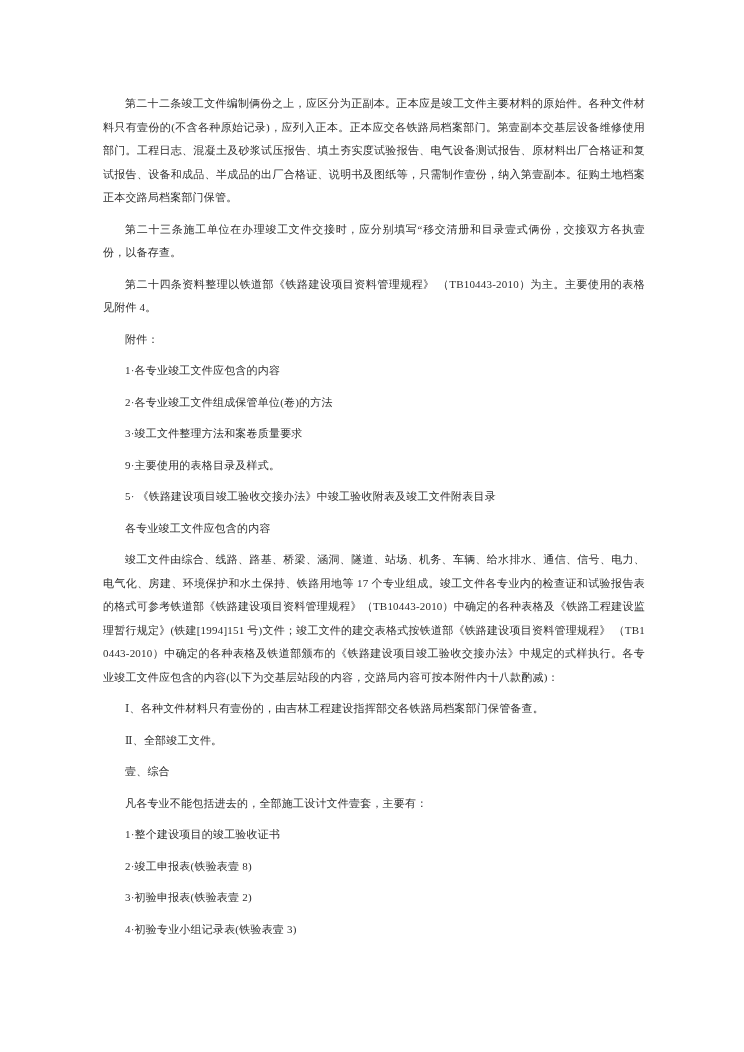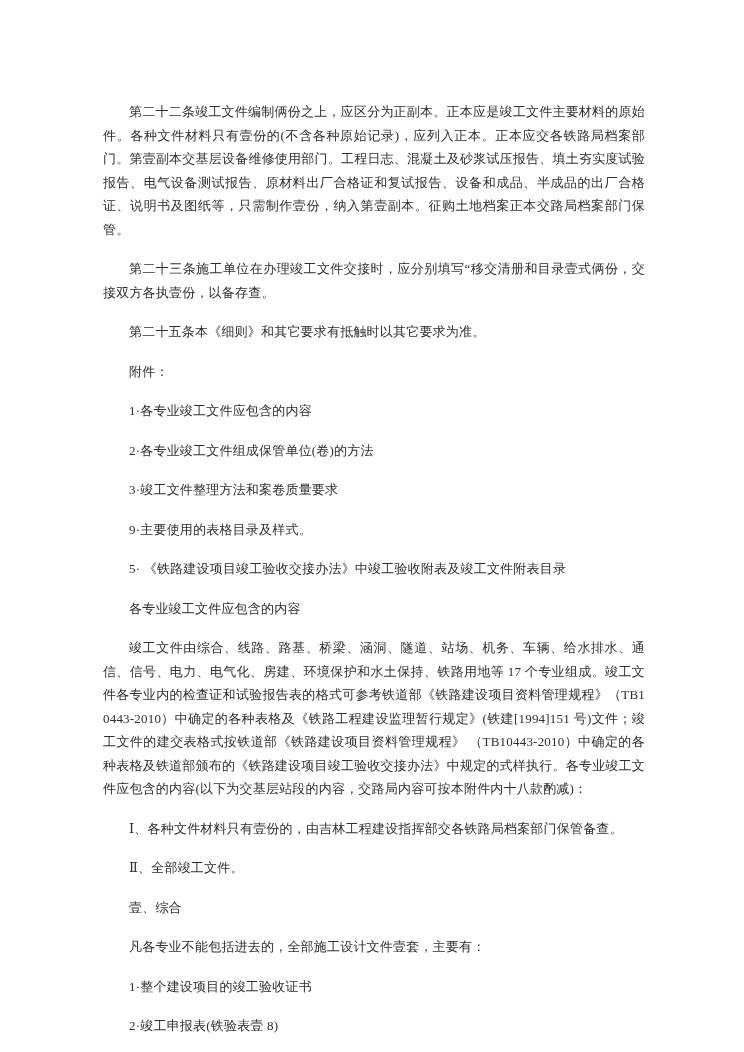--- a/index.html
+++ b/index.html
@@ -13,36 +13,36 @@
     height: 1052px;
     margin: 0 auto;
     background: #ffffff;
     box-sizing: border-box;
     padding: 84px 99px 40px 103px;
     overflow: hidden;
     font-family: "Liberation Serif", "DejaVu Serif", serif;
     color: #2e2e2e;
   }
   .para {
-    margin: 16px 0 6px 0;
-    font-size: 13px;
+    margin: 8px 0 6px 0;
+    font-size: 11px;
     line-height: 23.5px;
     text-indent: 2em;
     text-align: justify;
     letter-spacing: 0.2px;
     word-break: break-all;
   }
 </style>
 </head>
 <body>
 
 <div class="page">
   <p class="para">第二十二条竣工文件编制俩份之上，应区分为正副本。正本应是竣工文件主要材料的原始件。各种文件材料只有壹份的(不含各种原始记录)，应列入正本。正本应交各铁路局档案部门。第壹副本交基层设备维修使用部门。工程日志、混凝土及砂浆试压报告、填土夯实度试验报告、电气设备测试报告、原材料出厂合格证和复试报告、设备和成品、半成品的出厂合格证、说明书及图纸等，只需制作壹份，纳入第壹副本。征购土地档案正本交路局档案部门保管。</p>
   <p class="para">第二十三条施工单位在办理竣工文件交接时，应分别填写“移交清册和目录壹式俩份，交接双方各执壹份，以备存查。</p>
-  <p class="para">第二十五条本《细则》和其它要求有抵触时以其它要求为准。</p>
+  <p class="para">第二十四条资料整理以铁道部《铁路建设项目资料管理规程》 （TB10443-2010）为主。主要使用的表格见附件 4。</p>
   <p class="para">附件：</p>
   <p class="para">1·各专业竣工文件应包含的内容</p>
   <p class="para">2·各专业竣工文件组成保管单位(卷)的方法</p>
   <p class="para">3·竣工文件整理方法和案卷质量要求</p>
   <p class="para">9·主要使用的表格目录及样式。</p>
   <p class="para">5· 《铁路建设项目竣工验收交接办法》中竣工验收附表及竣工文件附表目录</p>
   <p class="para">各专业竣工文件应包含的内容</p>
   <p class="para">竣工文件由综合、线路、路基、桥梁、涵洞、隧道、站场、机务、车辆、给水排水、通信、信号、电力、电气化、房建、环境保护和水土保持、铁路用地等 17 个专业组成。竣工文件各专业内的检查证和试验报告表的格式可参考铁道部《铁路建设项目资料管理规程》（TB10443-2010）中确定的各种表格及《铁路工程建设监理暂行规定》(铁建[1994]151 号)文件；竣工文件的建交表格式按铁道部《铁路建设项目资料管理规程》 （TB10443-2010）中确定的各种表格及铁道部颁布的《铁路建设项目竣工验收交接办法》中规定的式样执行。各专业竣工文件应包含的内容(以下为交基层站段的内容，交路局内容可按本附件内十八款酌减)：</p>
   <p class="para">Ⅰ、各种文件材料只有壹份的，由吉林工程建设指挥部交各铁路局档案部门保管备查。</p>
   <p class="para">Ⅱ、全部竣工文件。</p>

